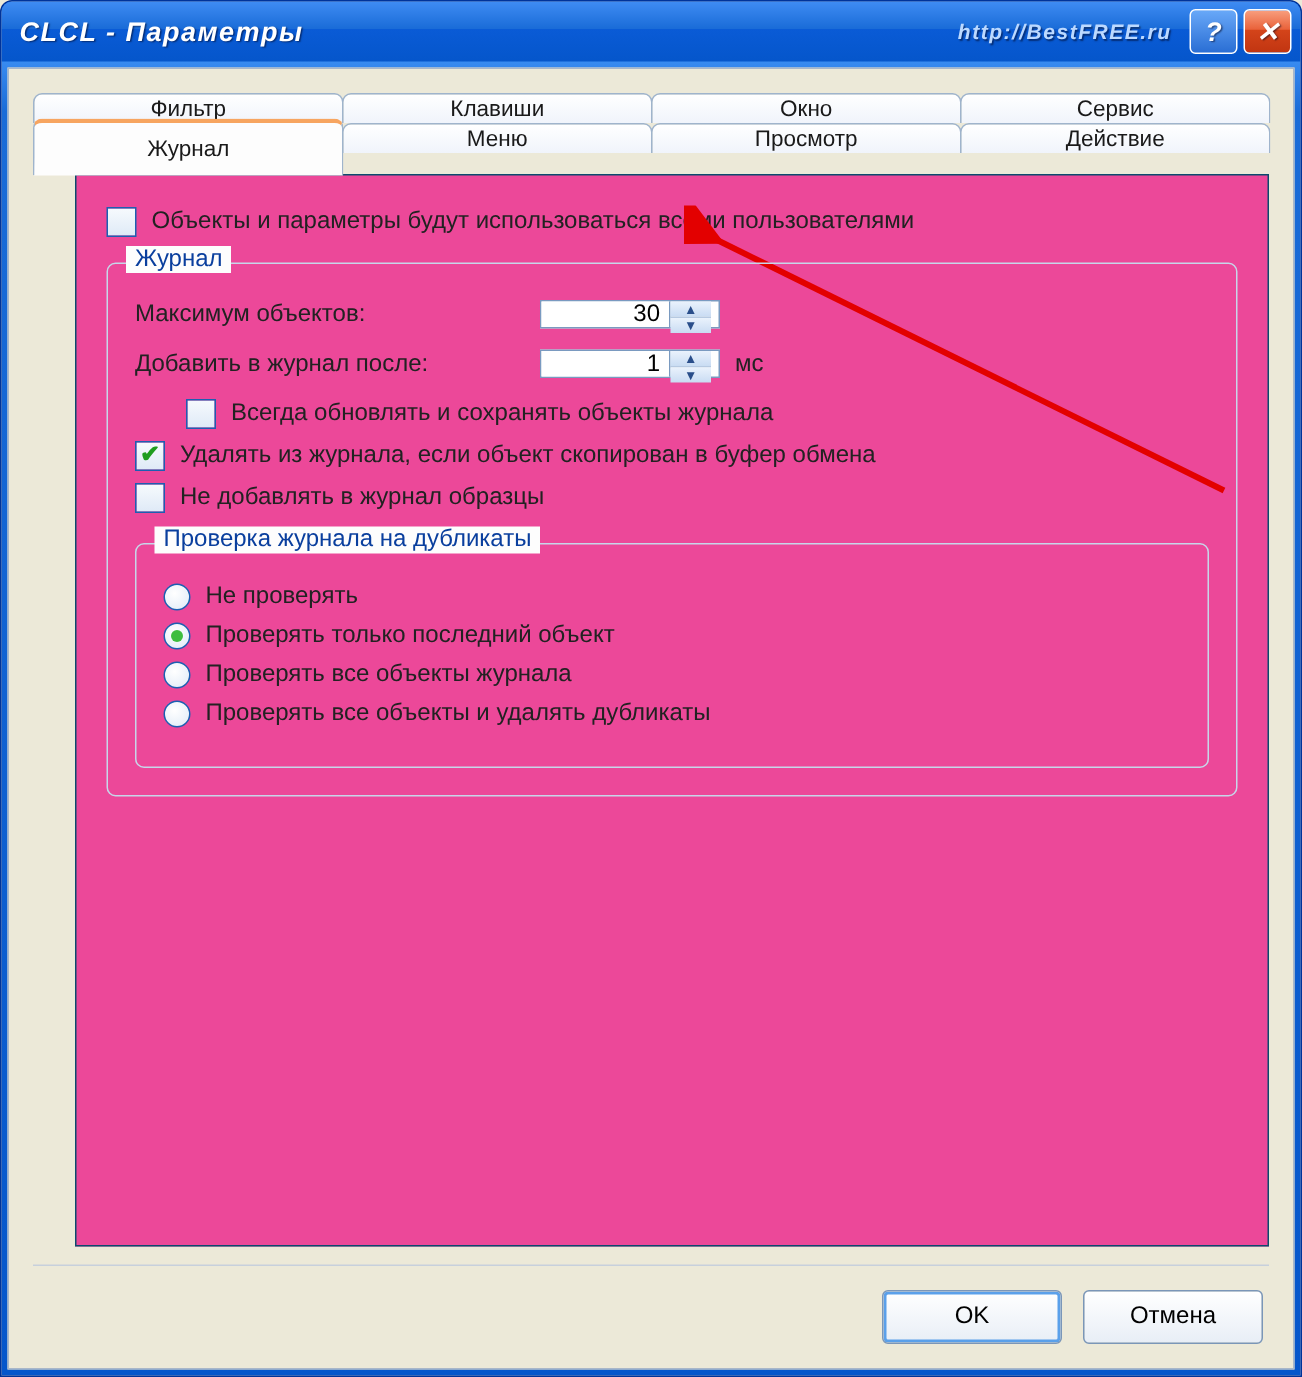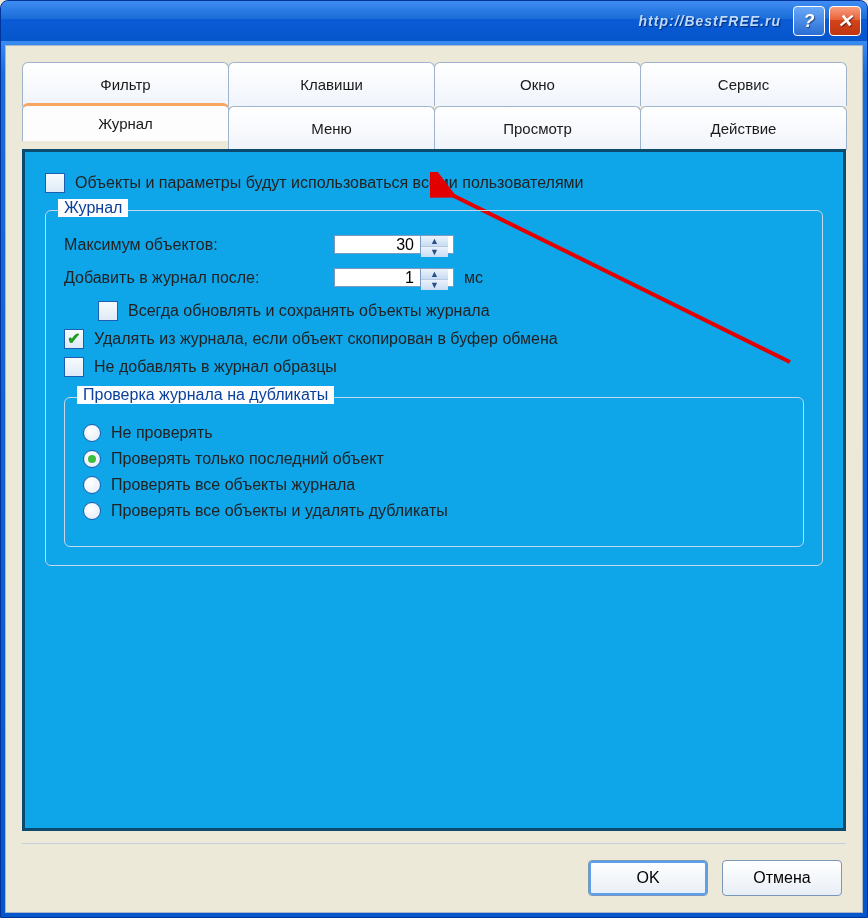--- a/index.html
+++ b/index.html
@@ -68,46 +68,47 @@
     border: 1px solid #a9b7c9;
     display: flex;
     flex-direction: column;
     padding: 16px 16px 12px 16px;
   }
   
   .tabs-area { position: relative;}
   .tab-row { display: flex; gap: 0; }
   .tab {
     flex: 1;
-    height: 44px;
+    height: 20px;
     display:flex;align-items:center;justify-content:center;
     background: linear-gradient(to bottom, #ffffff, #f0f4fb);
     border: 1px solid #9fb4cc;
     border-bottom: none;
     border-radius: 6px 6px 0 0;
     font-size: 15px;
     color: #1a1a1a;
     position: relative;
     margin-right: -1px;
   }
   .tab-row.top { margin-bottom: 0px; }
   .tab-row.bottom .tab.active {
     background: #fdfdfd;
     border-top: 3px solid #f7a560;
     z-index: 5;
     height: 38px;
     margin-top:-3px;
   }
   .tab-content {
-    border: 3px solid #0c4a6e;
-    background: #0ea5e9;
+    border: 1px solid #0c4a6e;
+    background: #ec4899;
     flex: 1;
     margin-top: -1px;
     padding: 18px 20px 20px 20px;
     position: relative;
+    margin-left: 28px;
   }
   .main-col { display:flex; flex-direction:column; flex:1;}
   
   .check-row { display:flex; align-items:center; gap:10px; margin: 3px 0; }
   .check-row.indent { margin-left: 34px; }
   .chk {
     width: 20px; height: 20px;
     border: 1px solid #1c5fb2;
     background: linear-gradient(to bottom,#f6fafd,#dfeaf7);
     display:flex;align-items:center;justify-content:center;
@@ -188,20 +189,21 @@
     display:flex;align-items:center;justify-content:center;
   }
   .btn.default { box-shadow: 0 0 0 2px #5aa0ea inset; }
   .rows-gap > * { margin-bottom: 8px;}
 </style>
 </head>
 <body>
 
 <div class="window">
   <div class="titlebar">
+    <span class="title">CLCL - Параметры</span>
     <span class="spacer"></span>
     <span class="watermark">http://BestFREE.ru</span>
     <div class="title-buttons">
       <div class="title-btn help">
         <span>?</span>
       </div>
       <div class="title-btn close">
         <span>✕</span>
       </div>
     </div>

